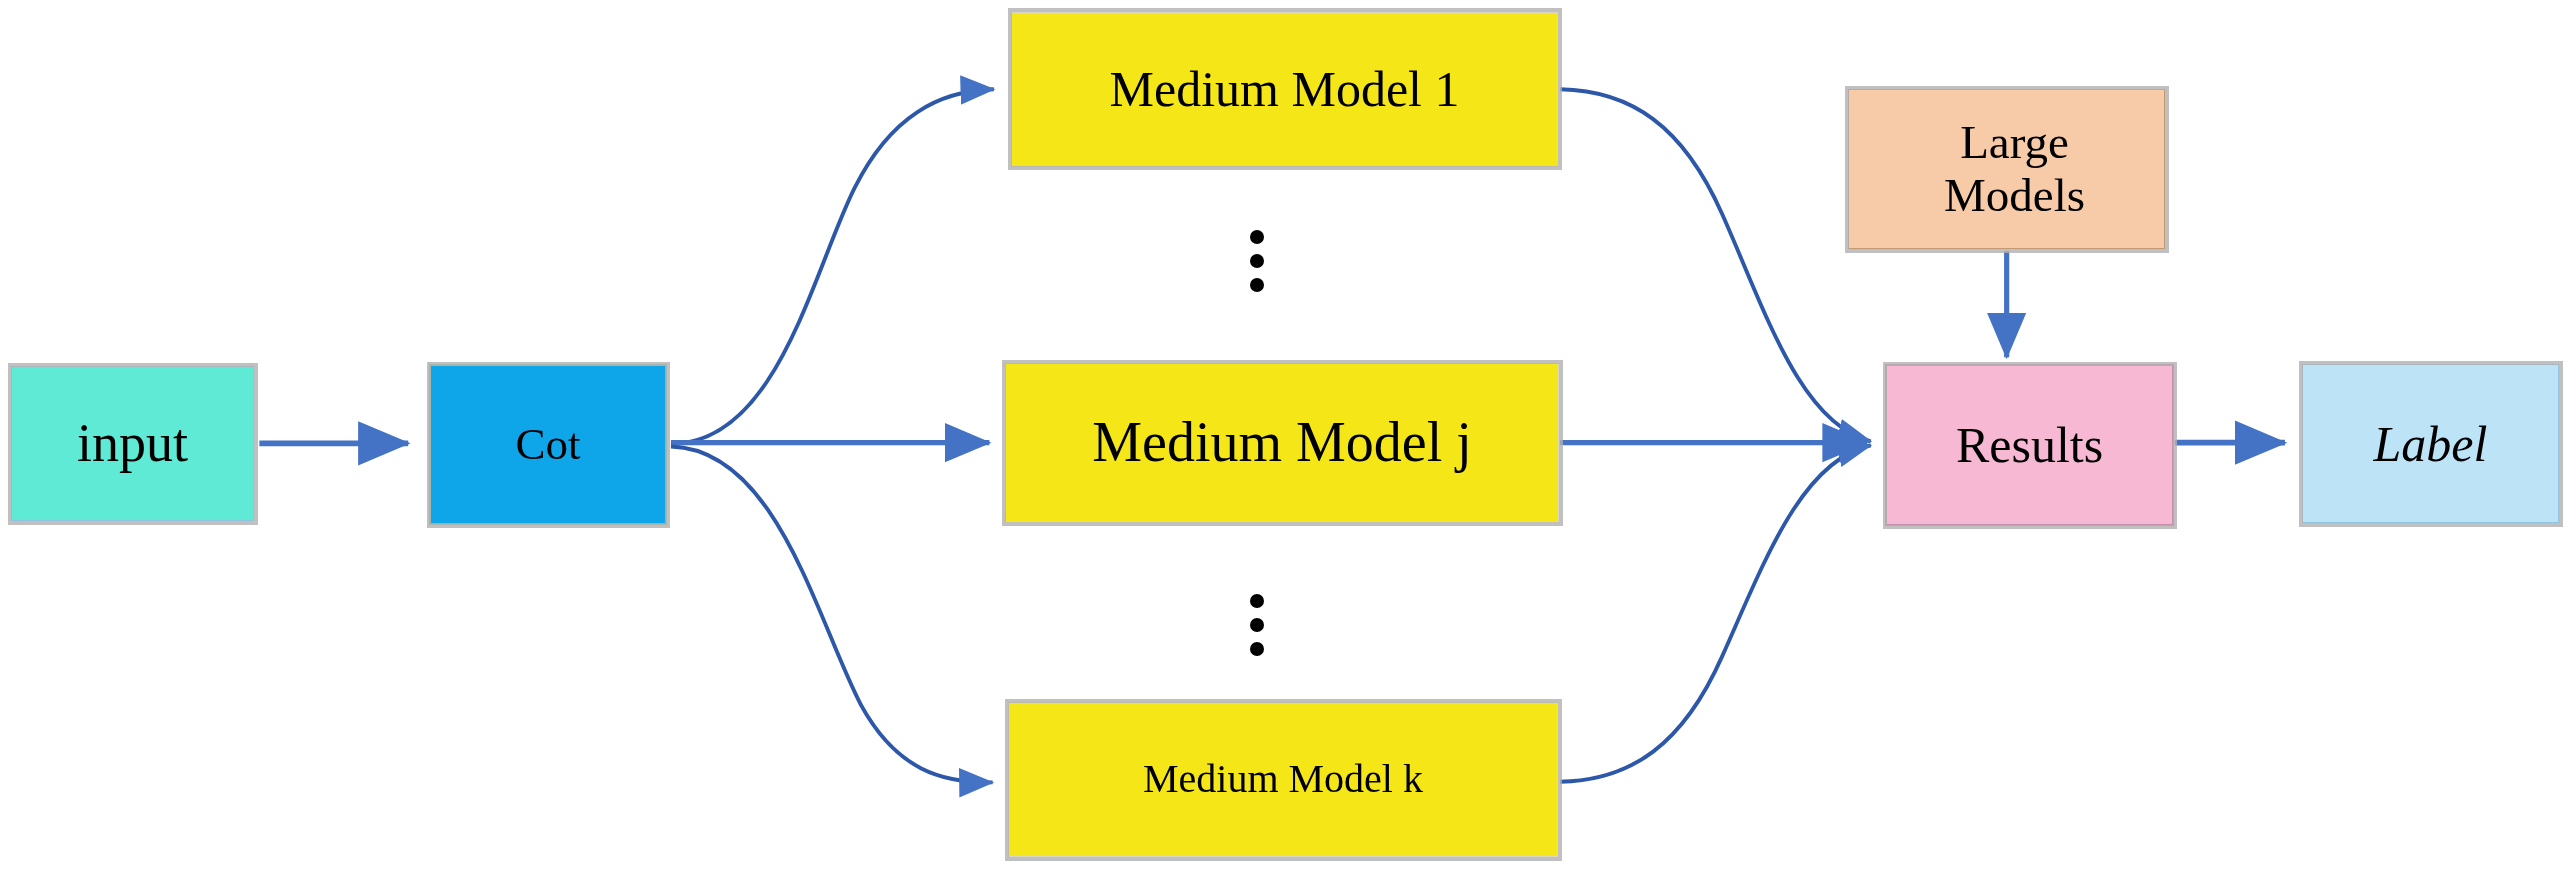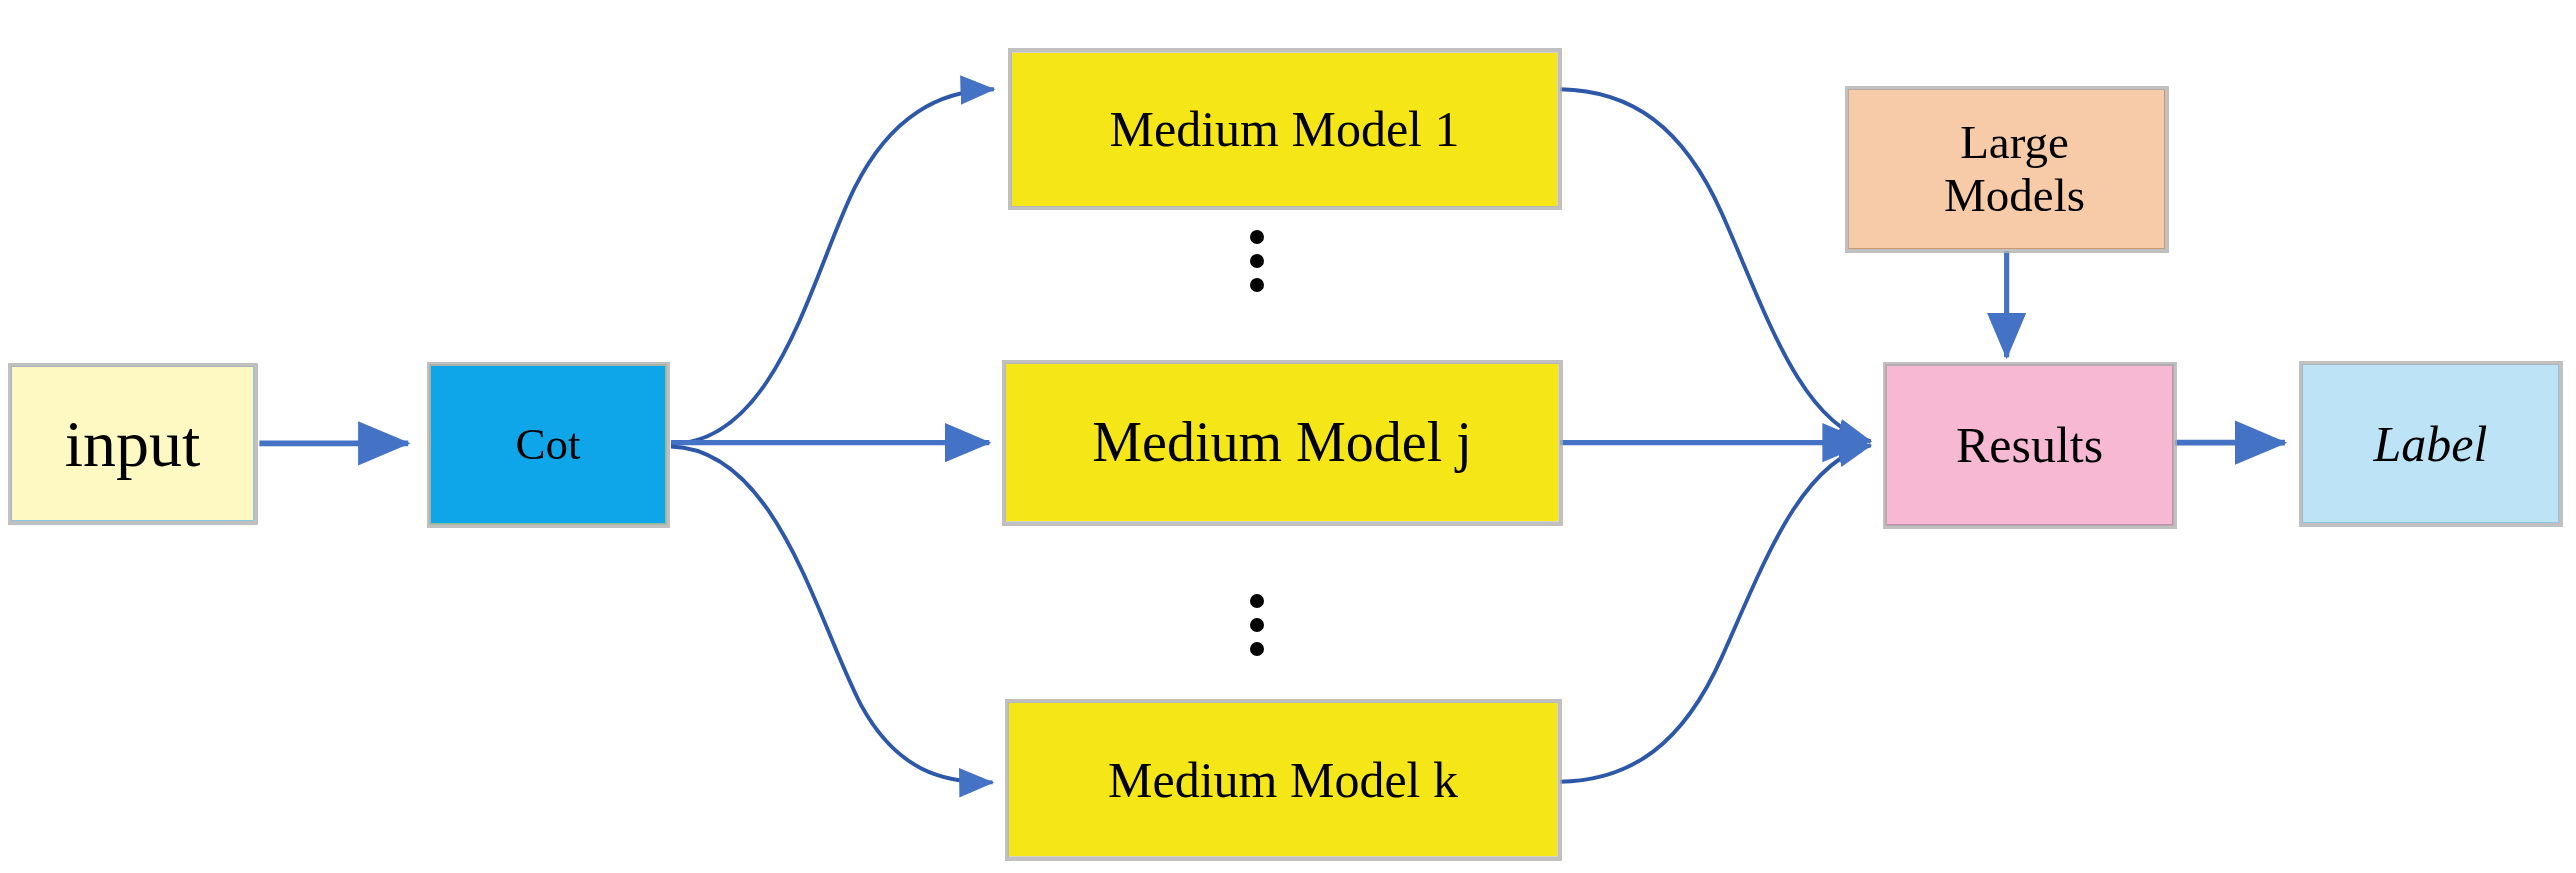--- a/index.html
+++ b/index.html
@@ -22,29 +22,29 @@
   .node::after{
     content:"";
     position:absolute;
     left:-4.5px;top:-4.5px;right:-4.5px;bottom:-4.5px;
     border:4.5px solid rgba(176,176,176,0.80);
     pointer-events:none;
     z-index:-1;
   }
 
   .n-input   {left:11px;   top:366px;  width:243px; height:155px;
-               background:#fef9c3; border:1.9px solid #8fc3e0; font-size:66px;}
+               background:#5eead4; border:1.9px solid #8fc3e0; font-size:54px;}
   .n-cot     {left:429px;  top:364px;  width:238px; height:161px;
                background:#0ea5e9; border:2.6px solid #8cbf93; font-size:45px;}
   .n-mm1     {left:1011px; top:11.7px;   width:547px; height:155px;
-               background:#f5e618; border:1.9px solid #d9d5c7; font-size:50px;margin-top:40px;}
+               background:#f5e618; border:1.9px solid #d9d5c7; font-size:50px;}
   .n-mmj     {left:1005px; top:363px;  width:554px; height:159px;
                background:#f5e618; border:1.9px solid #d9d5c7; font-size:56px;}
   .n-mmk     {left:1008px; top:702px; width:550px; height:155px;
-               background:#f5e618; border:1.9px solid #d9d5c7; font-size:50px;justify-content:center;}
+               background:#f5e618; border:1.9px solid #d9d5c7; font-size:40px;justify-content:center;}
   .n-large   {left:1848px; top:89px;  width:317px; height:160px;
                background:#f7cba8; border:1.9px solid #c49a74; font-size:47px;padding-left:16px;}
   .n-results {left:1885px; top:364px;  width:289px; height:162px;
                background:#f7b8d4; border:2.6px solid #c691ab; font-size:50px;}
   .n-label   {left:2302px; top:364px;  width:257px; height:159px;
                background:#bde3f7; border:1.9px solid #8fc3e0; font-size:50px;font-style:italic;}
 
   .edges{position:absolute;left:0;top:0;width:2576px;height:873px;z-index:1;}
 
   .dots{

